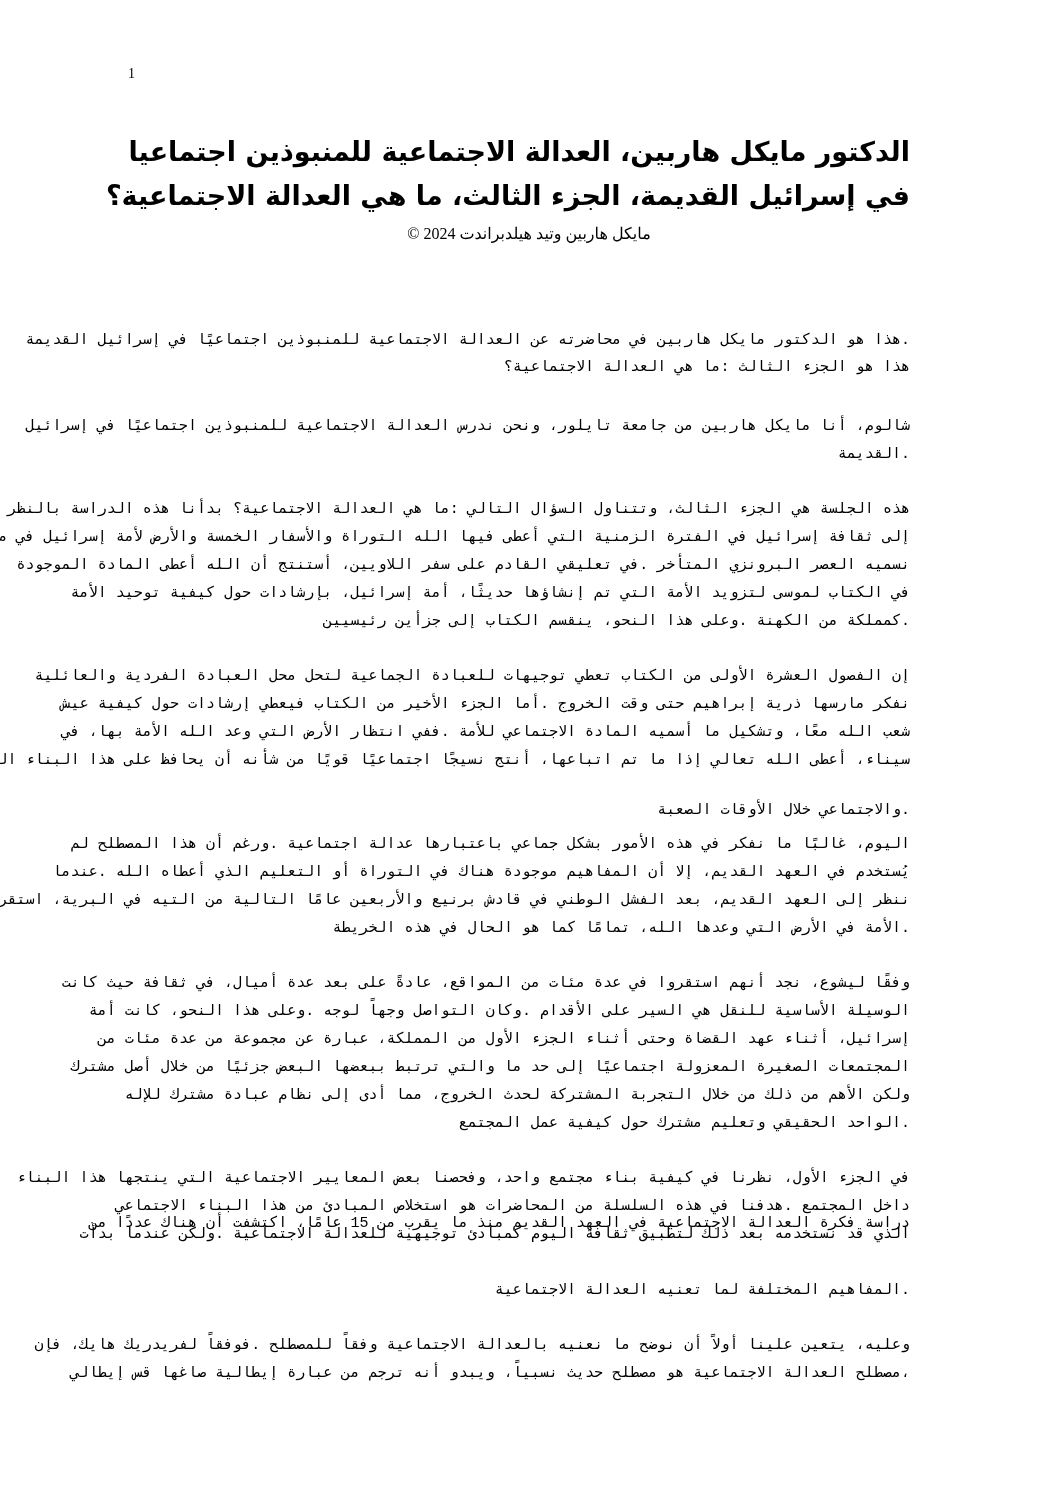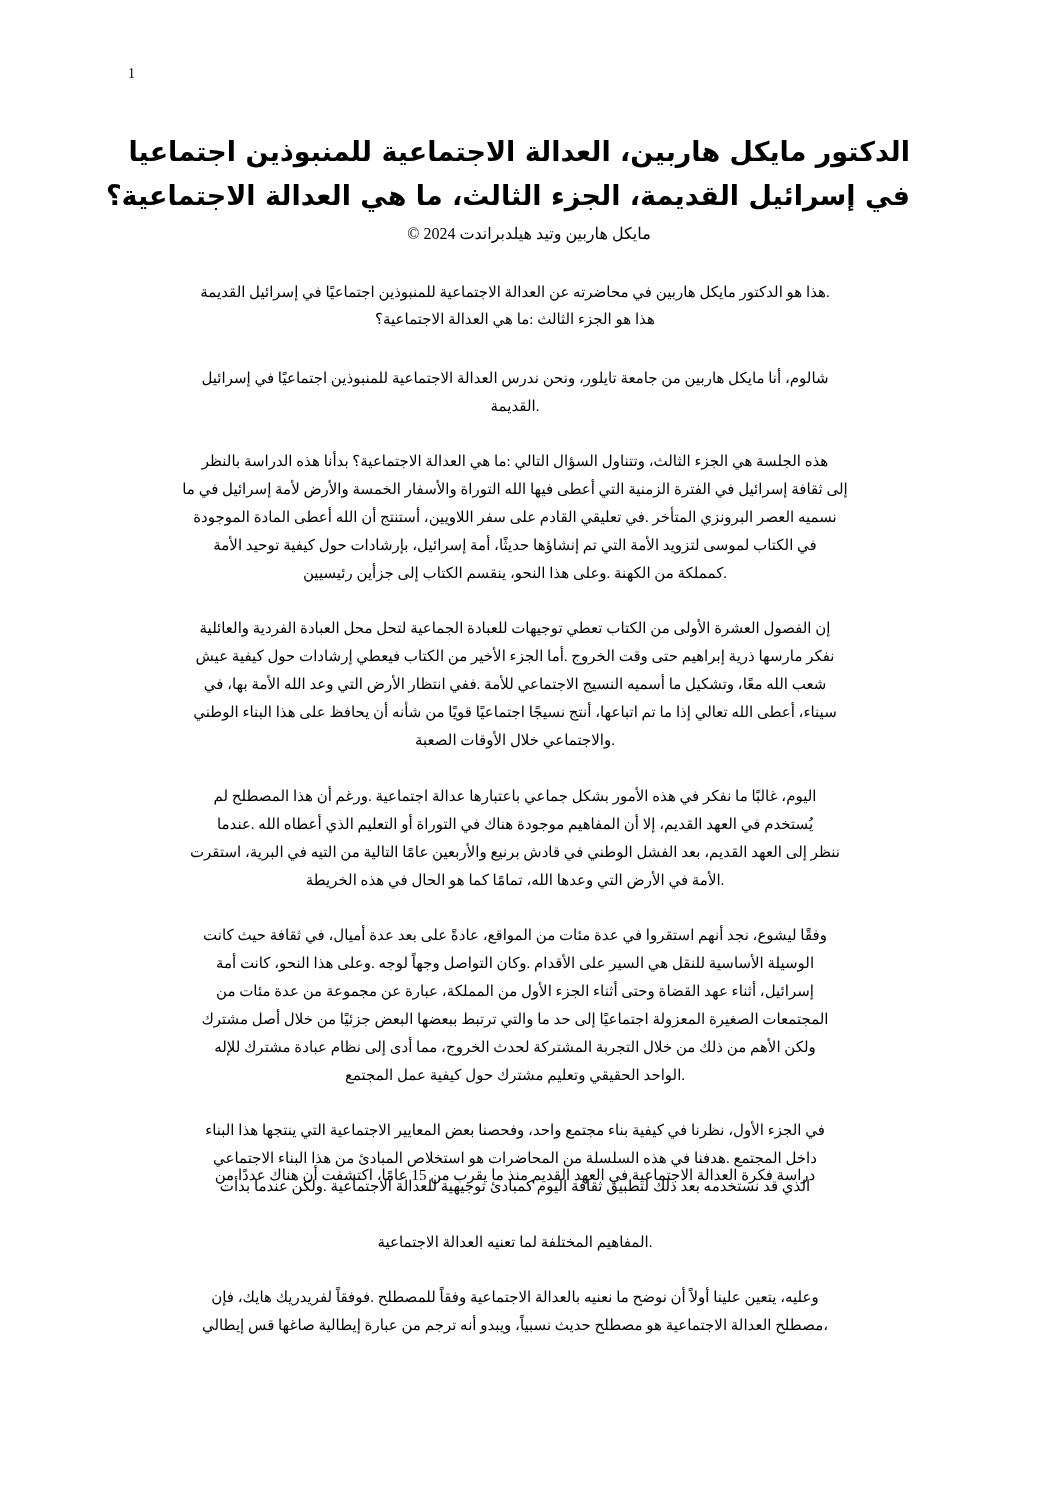--- a/index.html
+++ b/index.html
@@ -15,23 +15,24 @@
     font-family: "DejaVu Sans", sans-serif; font-weight: bold;
     font-size: 27px; line-height: 38px; white-space: nowrap;
   }
   .subtitle {
     position: absolute; left: 0; width: 1058px; top: 223px;
     direction: rtl; text-align: center;
     font-family: Liberation Serif, serif; font-size: 16px; line-height: 22px;
   }
   .line {
     position: absolute; right: 148px; width: 790px;
-    direction: rtl; text-align: center;
-    font-family: Liberation Serif, serif; font-size: 15px; line-height: 27px;
+    direction: rtl; text-align: right;
+    font-family: Liberation Mono, monospace; font-size: 15px; line-height: 27px;
     white-space: nowrap;
+    margin-top: 48px;
   }
 </style>
 </head>
 <body>
 
 <div class="page">
 
   <div class="page-number">1</div>
 
   <div class="title" style="top:133px">الدكتور مايكل هاربين، العدالة الاجتماعية للمنبوذين اجتماعيا</div>
@@ -53,23 +54,23 @@
     <div class="line" style="top:448px">هذه الجلسة هي الجزء الثالث، وتتناول السؤال التالي :ما هي العدالة الاجتماعية؟ بدأنا هذه الدراسة بالنظر</div>
     <div class="line" style="top:476px">إلى ثقافة إسرائيل في الفترة الزمنية التي أعطى فيها الله التوراة والأسفار الخمسة والأرض لأمة إسرائيل في ما</div>
     <div class="line" style="top:504px">نسميه العصر البرونزي المتأخر .في تعليقي القادم على سفر اللاويين، أستنتج أن الله أعطى المادة الموجودة</div>
     <div class="line" style="top:532px">في الكتاب لموسى لتزويد الأمة التي تم إنشاؤها حديثًا، أمة إسرائيل، بإرشادات حول كيفية توحيد الأمة</div>
     <div class="line" style="top:560px">.كمملكة من الكهنة .وعلى هذا النحو، ينقسم الكتاب إلى جزأين رئيسيين</div>
   </div>
 
   <div>
     <div class="line" style="top:615px">إن الفصول العشرة الأولى من الكتاب تعطي توجيهات للعبادة الجماعية لتحل محل العبادة الفردية والعائلية</div>
     <div class="line" style="top:643px">نفكر مارسها ذرية إبراهيم حتى وقت الخروج .أما الجزء الأخير من الكتاب فيعطي إرشادات حول كيفية عيش</div>
-    <div class="line" style="top:671px">شعب الله معًا، وتشكيل ما أسميه النسيج الاجتماعي للأمة .ففي انتظار الأرض التي وعد الله الأمة بها، في</div>
+    <div class="line" style="top:671px">شعب الله معًا، وتشكيل ما أسميه المادة الاجتماعي للأمة .ففي انتظار الأرض التي وعد الله الأمة بها، في</div>
     <div class="line" style="top:699px">سيناء، أعطى الله تعالي إذا ما تم اتباعها، أنتج نسيجًا اجتماعيًا قويًا من شأنه أن يحافظ على هذا البناء الوطني</div>
-    <div class="line" style="top:727px">.والاجتماعي خلال الأوقات الصعبة</div>
+    <div class="line" style="top:749px">.والاجتماعي خلال الأوقات الصعبة</div>
   </div>
 
   <div>
     <div class="line" style="top:783px">اليوم، غالبًا ما نفكر في هذه الأمور بشكل جماعي باعتبارها عدالة اجتماعية .ورغم أن هذا المصطلح لم</div>
     <div class="line" style="top:811px">يُستخدم في العهد القديم، إلا أن المفاهيم موجودة هناك في التوراة أو التعليم الذي أعطاه الله .عندما</div>
     <div class="line" style="top:839px">ننظر إلى العهد القديم، بعد الفشل الوطني في قادش برنيع والأربعين عامًا التالية من التيه في البرية، استقرت</div>
     <div class="line" style="top:867px">.الأمة في الأرض التي وعدها الله، تمامًا كما هو الحال في هذه الخريطة</div>
   </div>
 
   <div>

